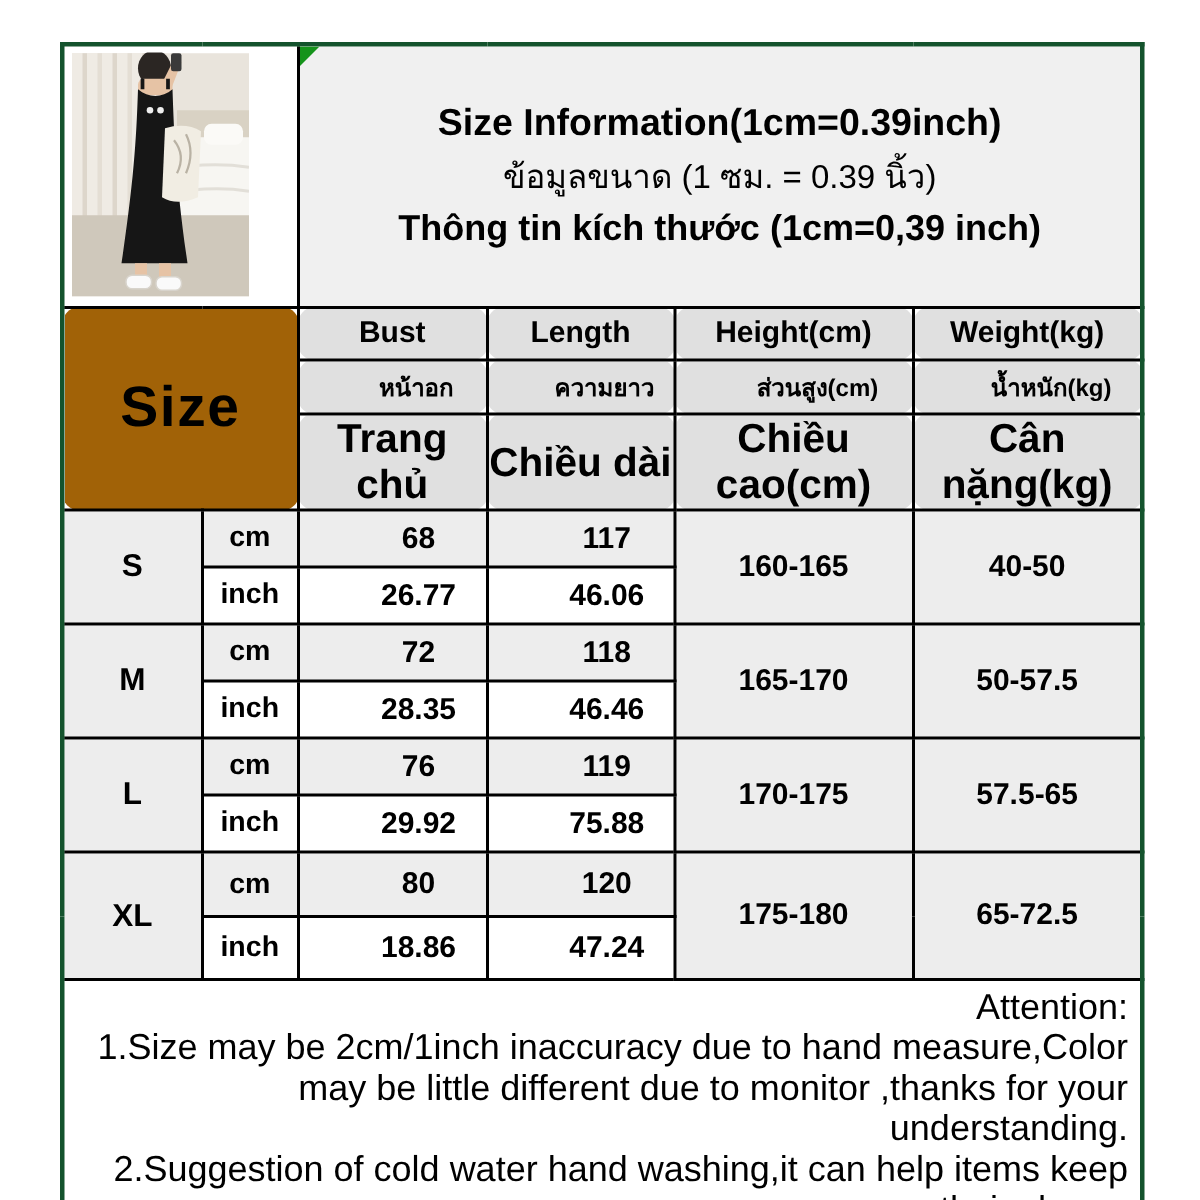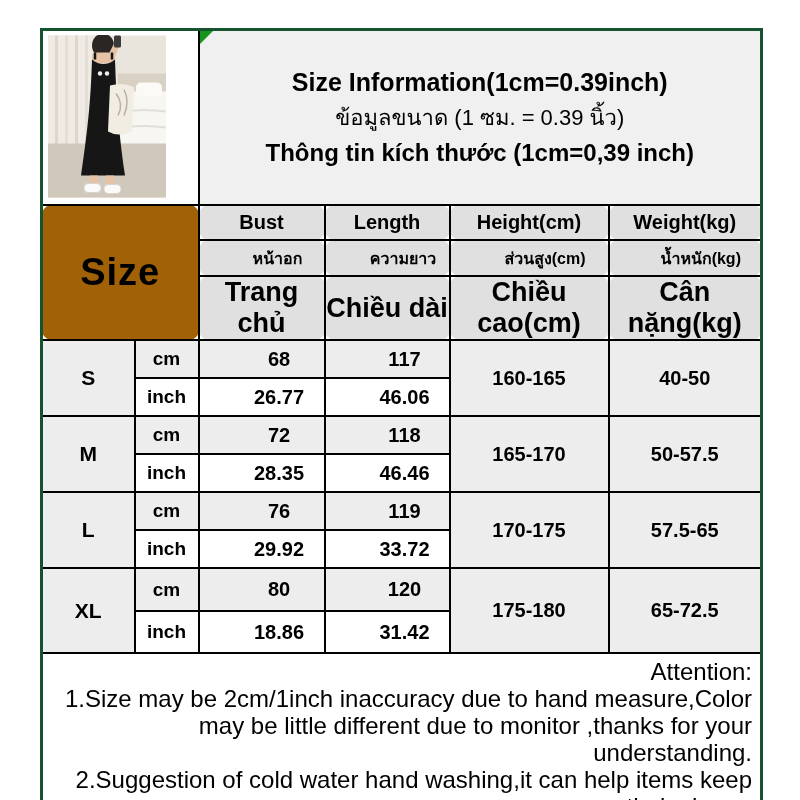--- a/index.html
+++ b/index.html
@@ -151,35 +151,35 @@
       <td class="size-letter" rowspan="2">L</td>
       <td class="unit">cm</td>
       <td class="val">76</td>
       <td class="val">119</td>
       <td class="range" rowspan="2">170-175</td>
       <td class="range" rowspan="2">57.5-65</td>
     </tr>
     <tr class="inch-row">
       <td class="unit">inch</td>
       <td class="val">29.92</td>
-      <td class="val">33.72</td>
+      <td class="val">75.88</td>
     </tr>
 
     <tr class="cm-row">
       <td class="size-letter cm-row-h" rowspan="2">XL</td>
       <td class="unit cm-row-h" style="height:41px">cm</td>
       <td class="val">80</td>
       <td class="val">120</td>
       <td class="range" rowspan="2">175-180</td>
       <td class="range" rowspan="2">65-72.5</td>
     </tr>
     <tr class="inch-row">
       <td class="unit" style="height:40px">inch</td>
       <td class="val">18.86</td>
-      <td class="val">31.42</td>
+      <td class="val">47.24</td>
     </tr>
 
     <tr>
       <td class="attention-cell" colspan="6">
         <div>Attention:</div>
         <div>1.Size may be 2cm/1inch inaccuracy due to hand measure,Color may be little different due to monitor ,thanks for your understanding.</div>
         <div>2.Suggestion of cold water hand washing,it can help items keep their shape.</div>
       </td>
     </tr>
   </tbody>

